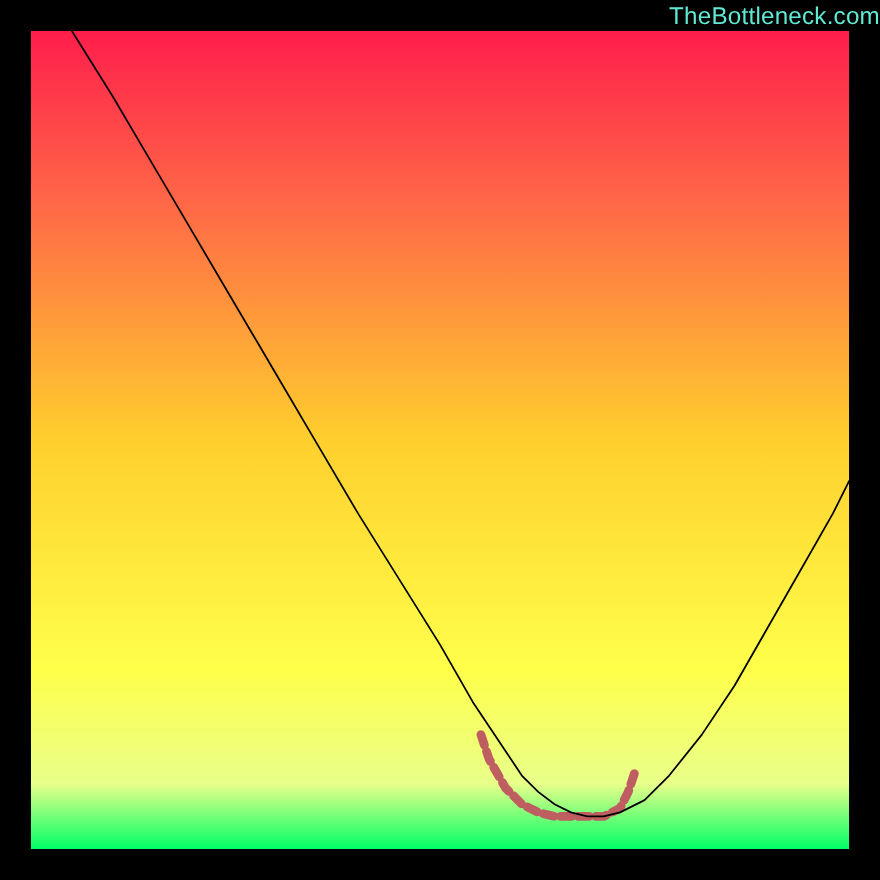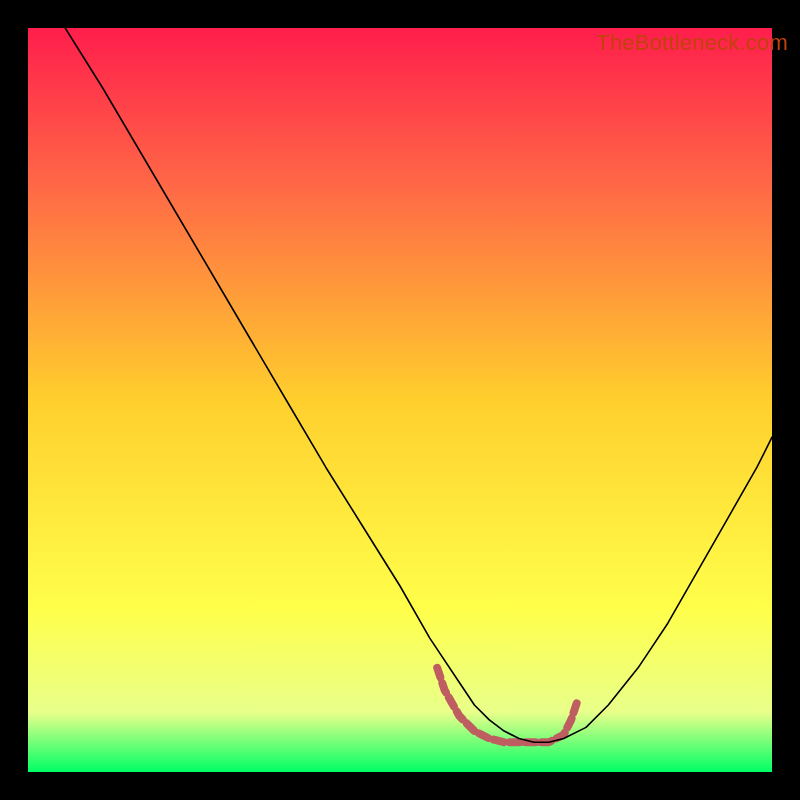--- a/index.html
+++ b/index.html
@@ -13,27 +13,26 @@
   }
   .container {
     position: relative;
     width: 800px;
     height: 800px;
     background: #000000;
   }
   .watermark {
     position: absolute;
     top: 2px;
-    right: 12px;
-    color: #c2410c;
+    right: 0;
+    color: #5eead4;
     font-size: 22px;
     font-weight: 500;
     letter-spacing: 0.2px;
     z-index: 10;
-    margin-top: 28px;
   }
   .plot-wrap {
     position: absolute;
     left: 28px;
     top: 28px;
     width: 744px;
     height: 744px;
   }
   svg {
     display: block;

